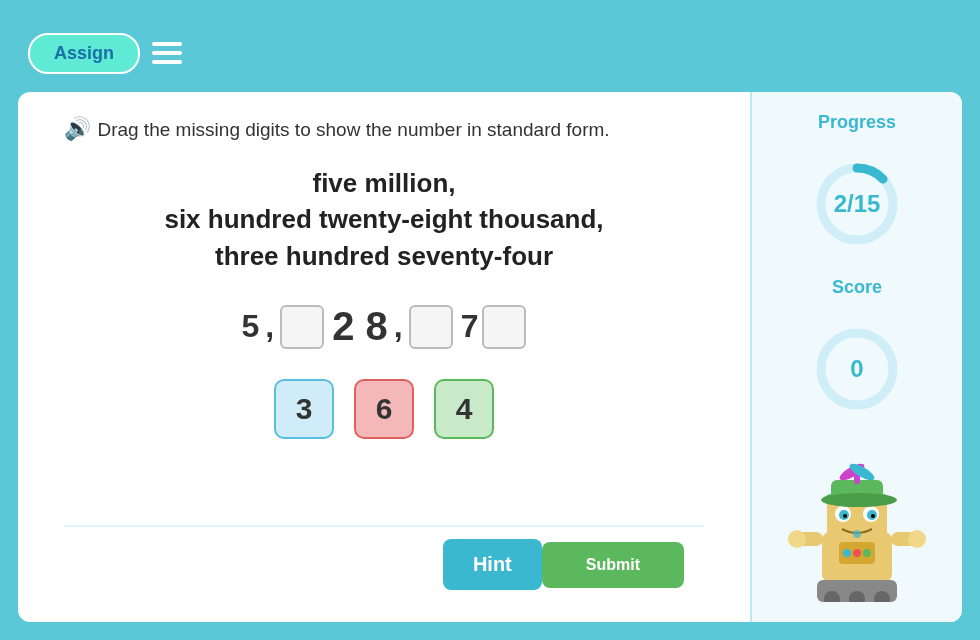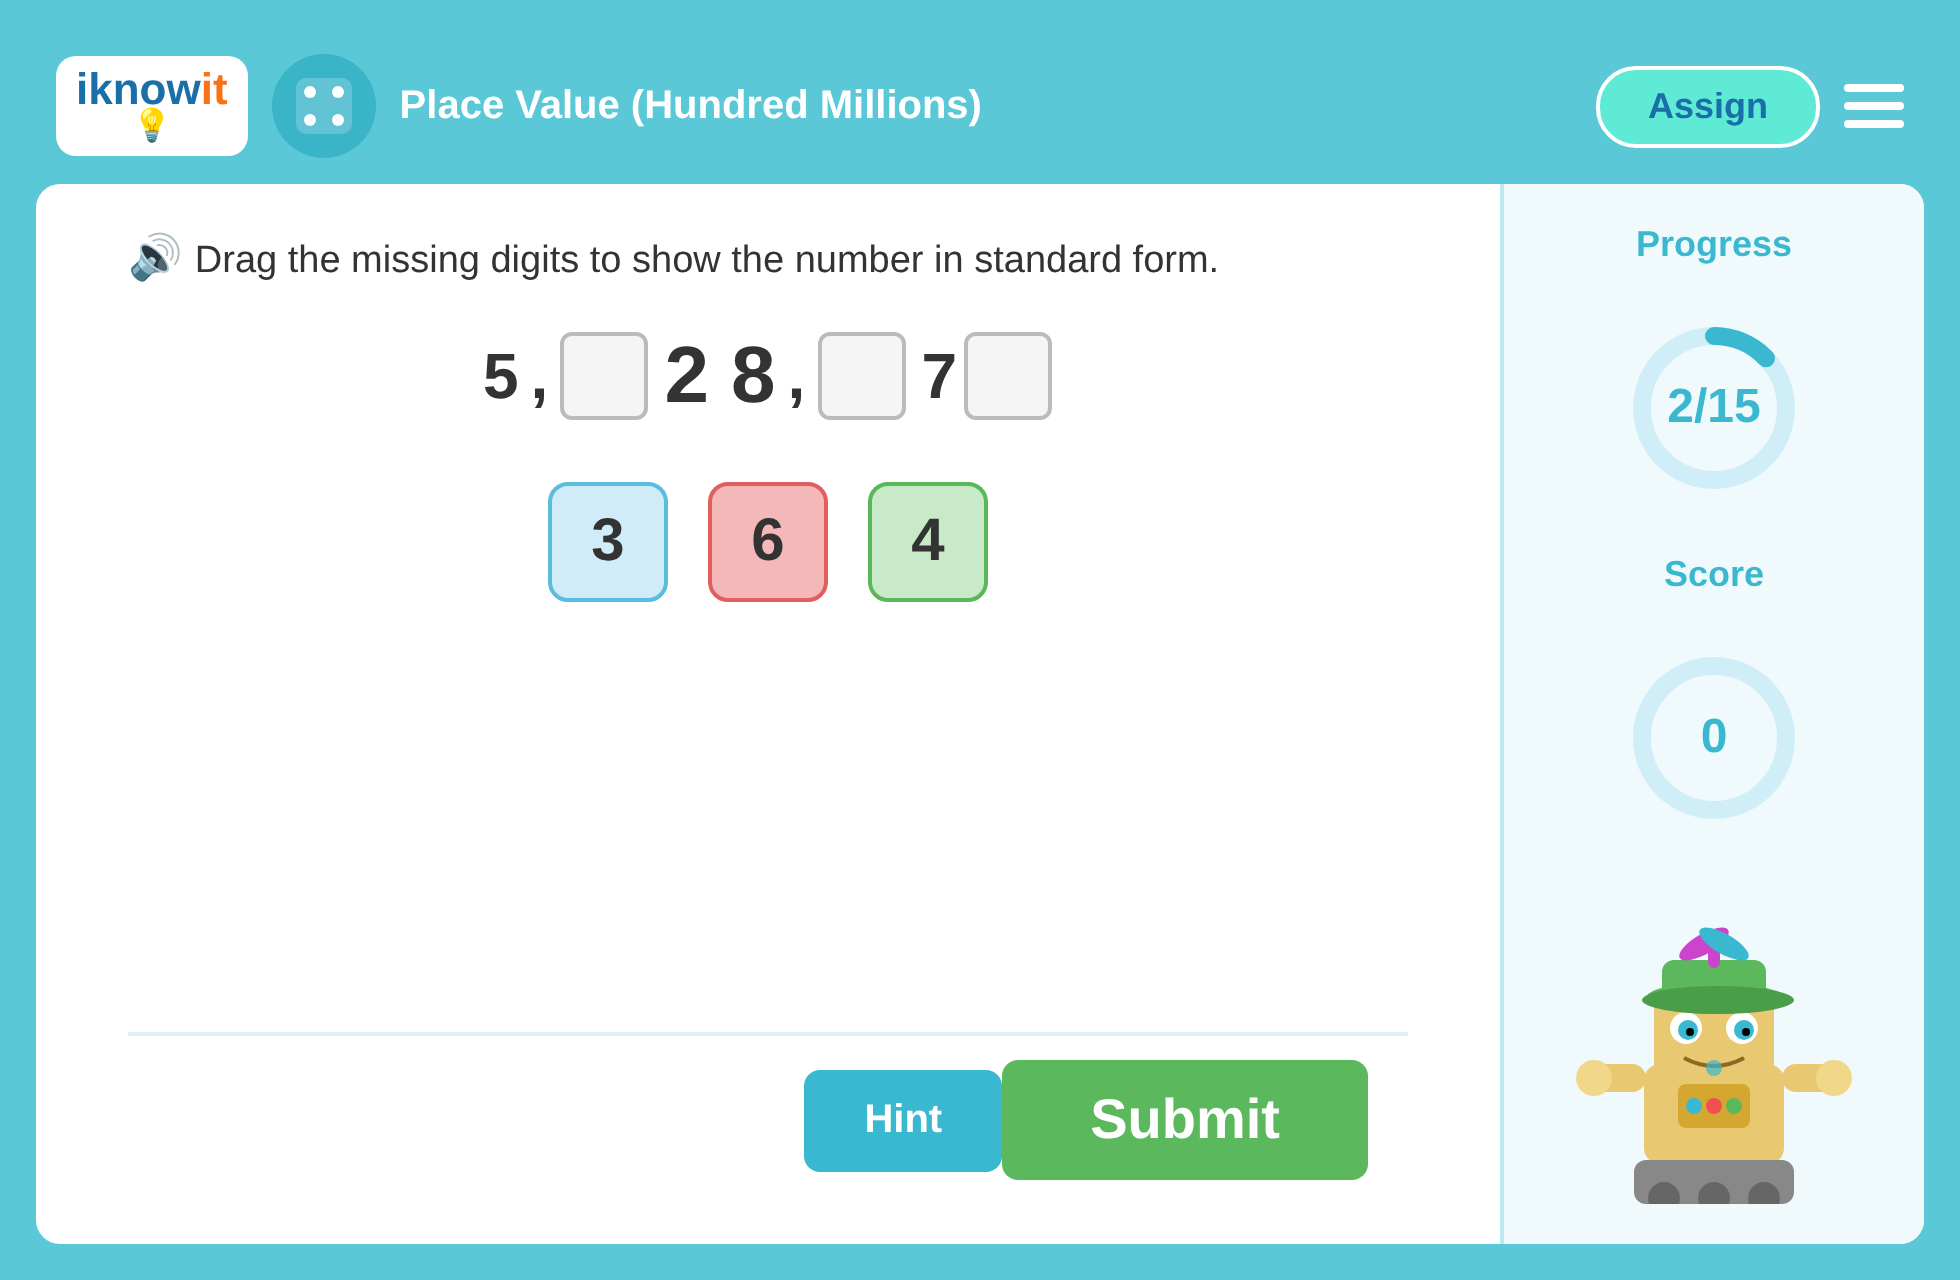--- a/index.html
+++ b/index.html
@@ -234,21 +234,21 @@
       font-weight: bold;
       cursor: pointer;
     }
 
     .submit-btn {
       background: #5cb85c;
       color: white;
       border: none;
       border-radius: 8px;
       padding: 14px 44px;
-      font-size: 28px;
+      font-size: 16px;
       font-weight: bold;
       cursor: pointer;
     }
 
     
     .right-panel {
       width: 210px;
       background: #f0fafd;
       display: flex;
       flex-direction: column;
@@ -293,57 +293,43 @@
       align-items: flex-end;
       justify-content: center;
     }
   </style>
 </head>
 <body>
 
 <div class="outer-border">
 
   <div class="header">
-    <div class="logo-area">
-      <div class="logo-box">
-        <div style="display:flex; align-items:center;">
-          <span style="color:#1a6fa8; font-size:22px; font-weight:bold;">iknow</span>
-            <span style="color:#f97316; font-size:22px; font-weight:bold;">it</span>
-        </div>
-        <span style="color:#f0c040; font-size:16px;">💡</span>
-      </div>
-      <div class="dice-icon">
-        <svg viewBox="0 0 36 36" fill="white">
-          <rect x="4" y="4" width="28" height="28" rx="5" fill="white" opacity="0.2"></rect>
-          <circle cx="11" cy="11" r="3" fill="white"></circle>
-          <circle cx="25" cy="11" r="3" fill="white"></circle>
-          <circle cx="11" cy="25" r="3" fill="white"></circle>
-          <circle cx="25" cy="25" r="3" fill="white"></circle>
-        </svg>
-      </div>
-      <span class="lesson-title">Place Value (Hundred Millions)</span>
-    </div>
     <div class="header-right">
       <button class="assign-btn">Assign</button>
       <div class="menu-icon">
         <span></span>
         <span></span>
         <span></span>
       </div>
     </div>
   </div>
 
   <div class="main-content">
 
     <div class="left-panel">
 
       <div class="question-text">
         <span class="speaker-icon">🔊</span><span>Drag the missing digits to show the number in standard form.</span>
       </div>
 
+      <div class="number-word">
+        <div>five million,</div>
+        <div>six hundred twenty-eight thousand,</div>
+        <div>three hundred seventy-four</div>
+      </div>
 
       <div class="number-display">
         <span style="font-size:32px; font-weight:bold;">5</span>
         <span class="comma">,</span>
         <div class="digit-box"></div>
         <span style="font-size:40px; font-weight:bold; margin-left:4px;">2 8</span>
         <span class="comma">,</span>
         <div class="digit-box"></div>
         <span style="font-size:32px; font-weight:bold; margin-left:4px;">7</span>
         <div class="digit-box"></div>

